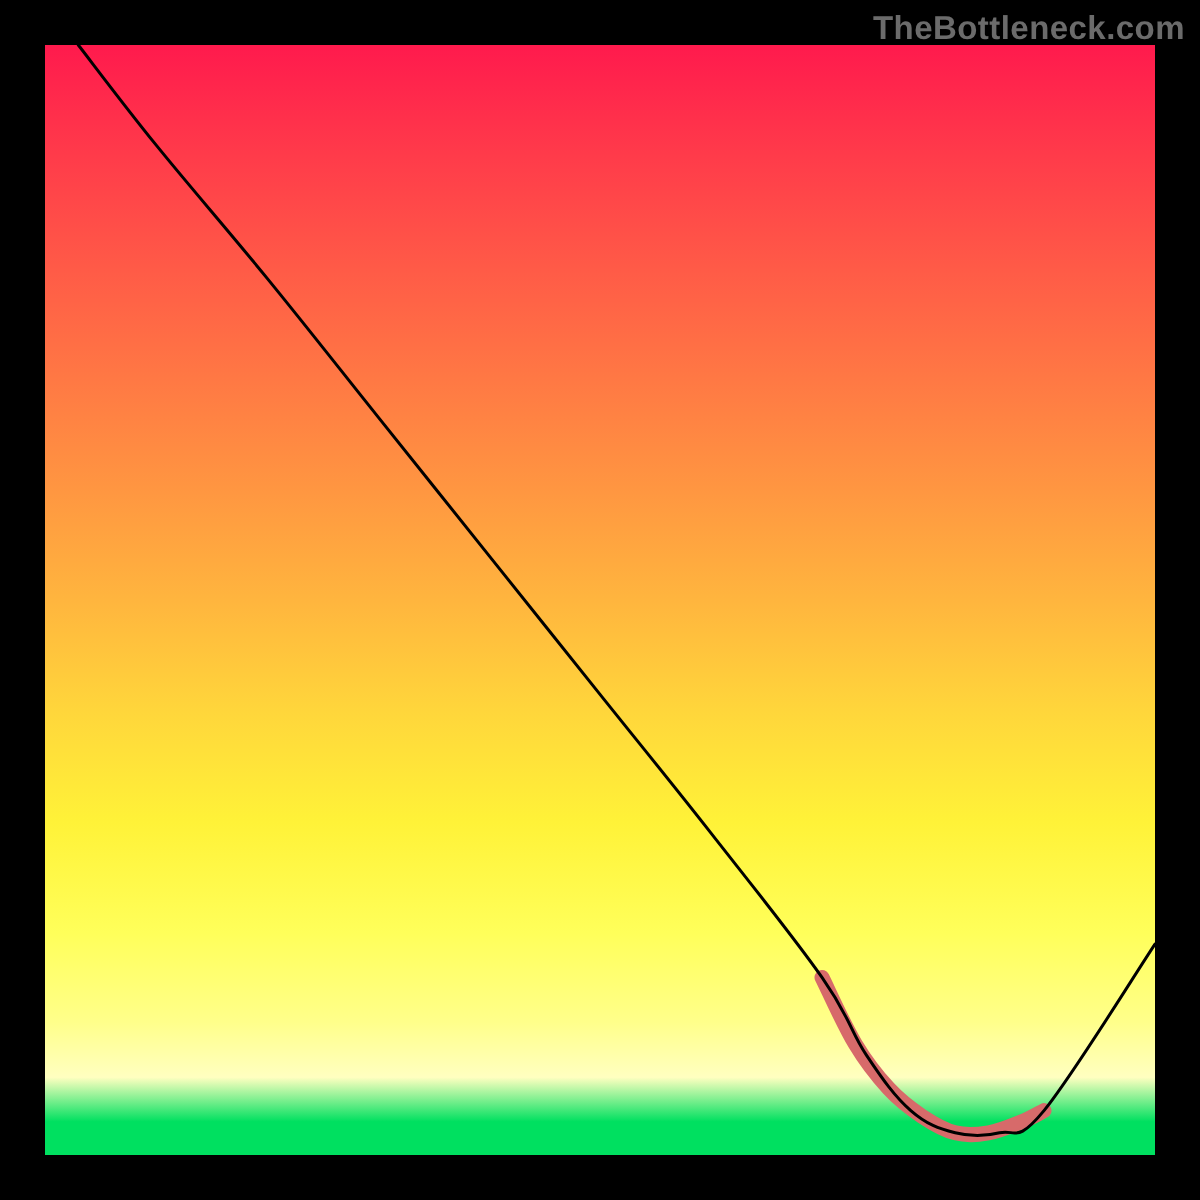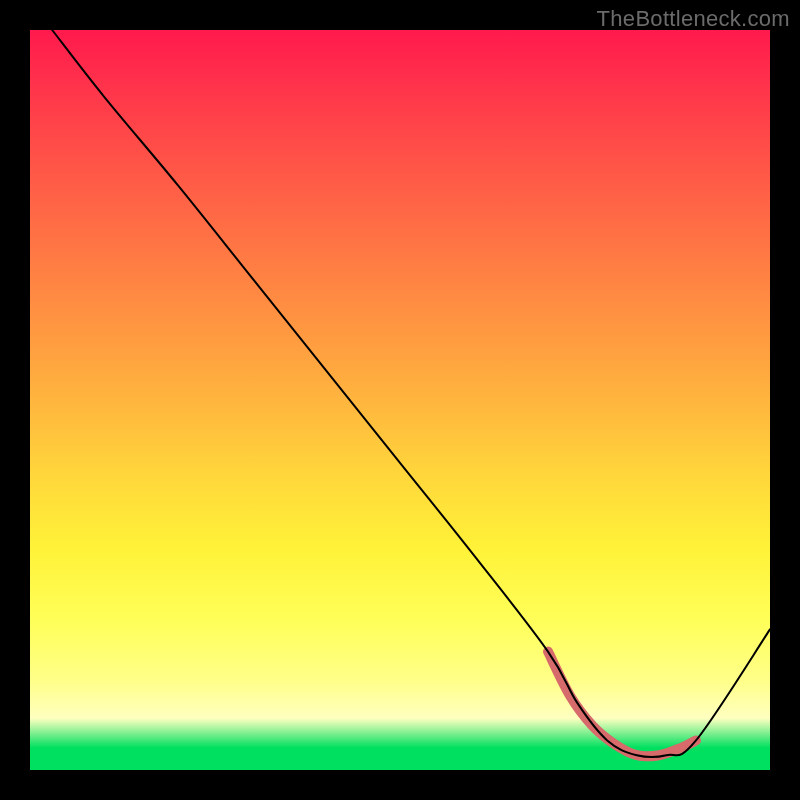--- a/index.html
+++ b/index.html
@@ -39,21 +39,21 @@
       #00e060 97%,
       #00e060 100%
     );
   }
   .watermark {
     position: absolute;
     top: 6px;
     right: 10px;
     color: #6b6b6b;
     font-size: 22px;
-    font-weight: 400;
+    font-weight: 700;
     letter-spacing: 0.3px;
     user-select: none;
   }
   svg.curve {
     position: absolute;
     inset: 0;
     width: 100%;
     height: 100%;
     overflow: visible;
   }

